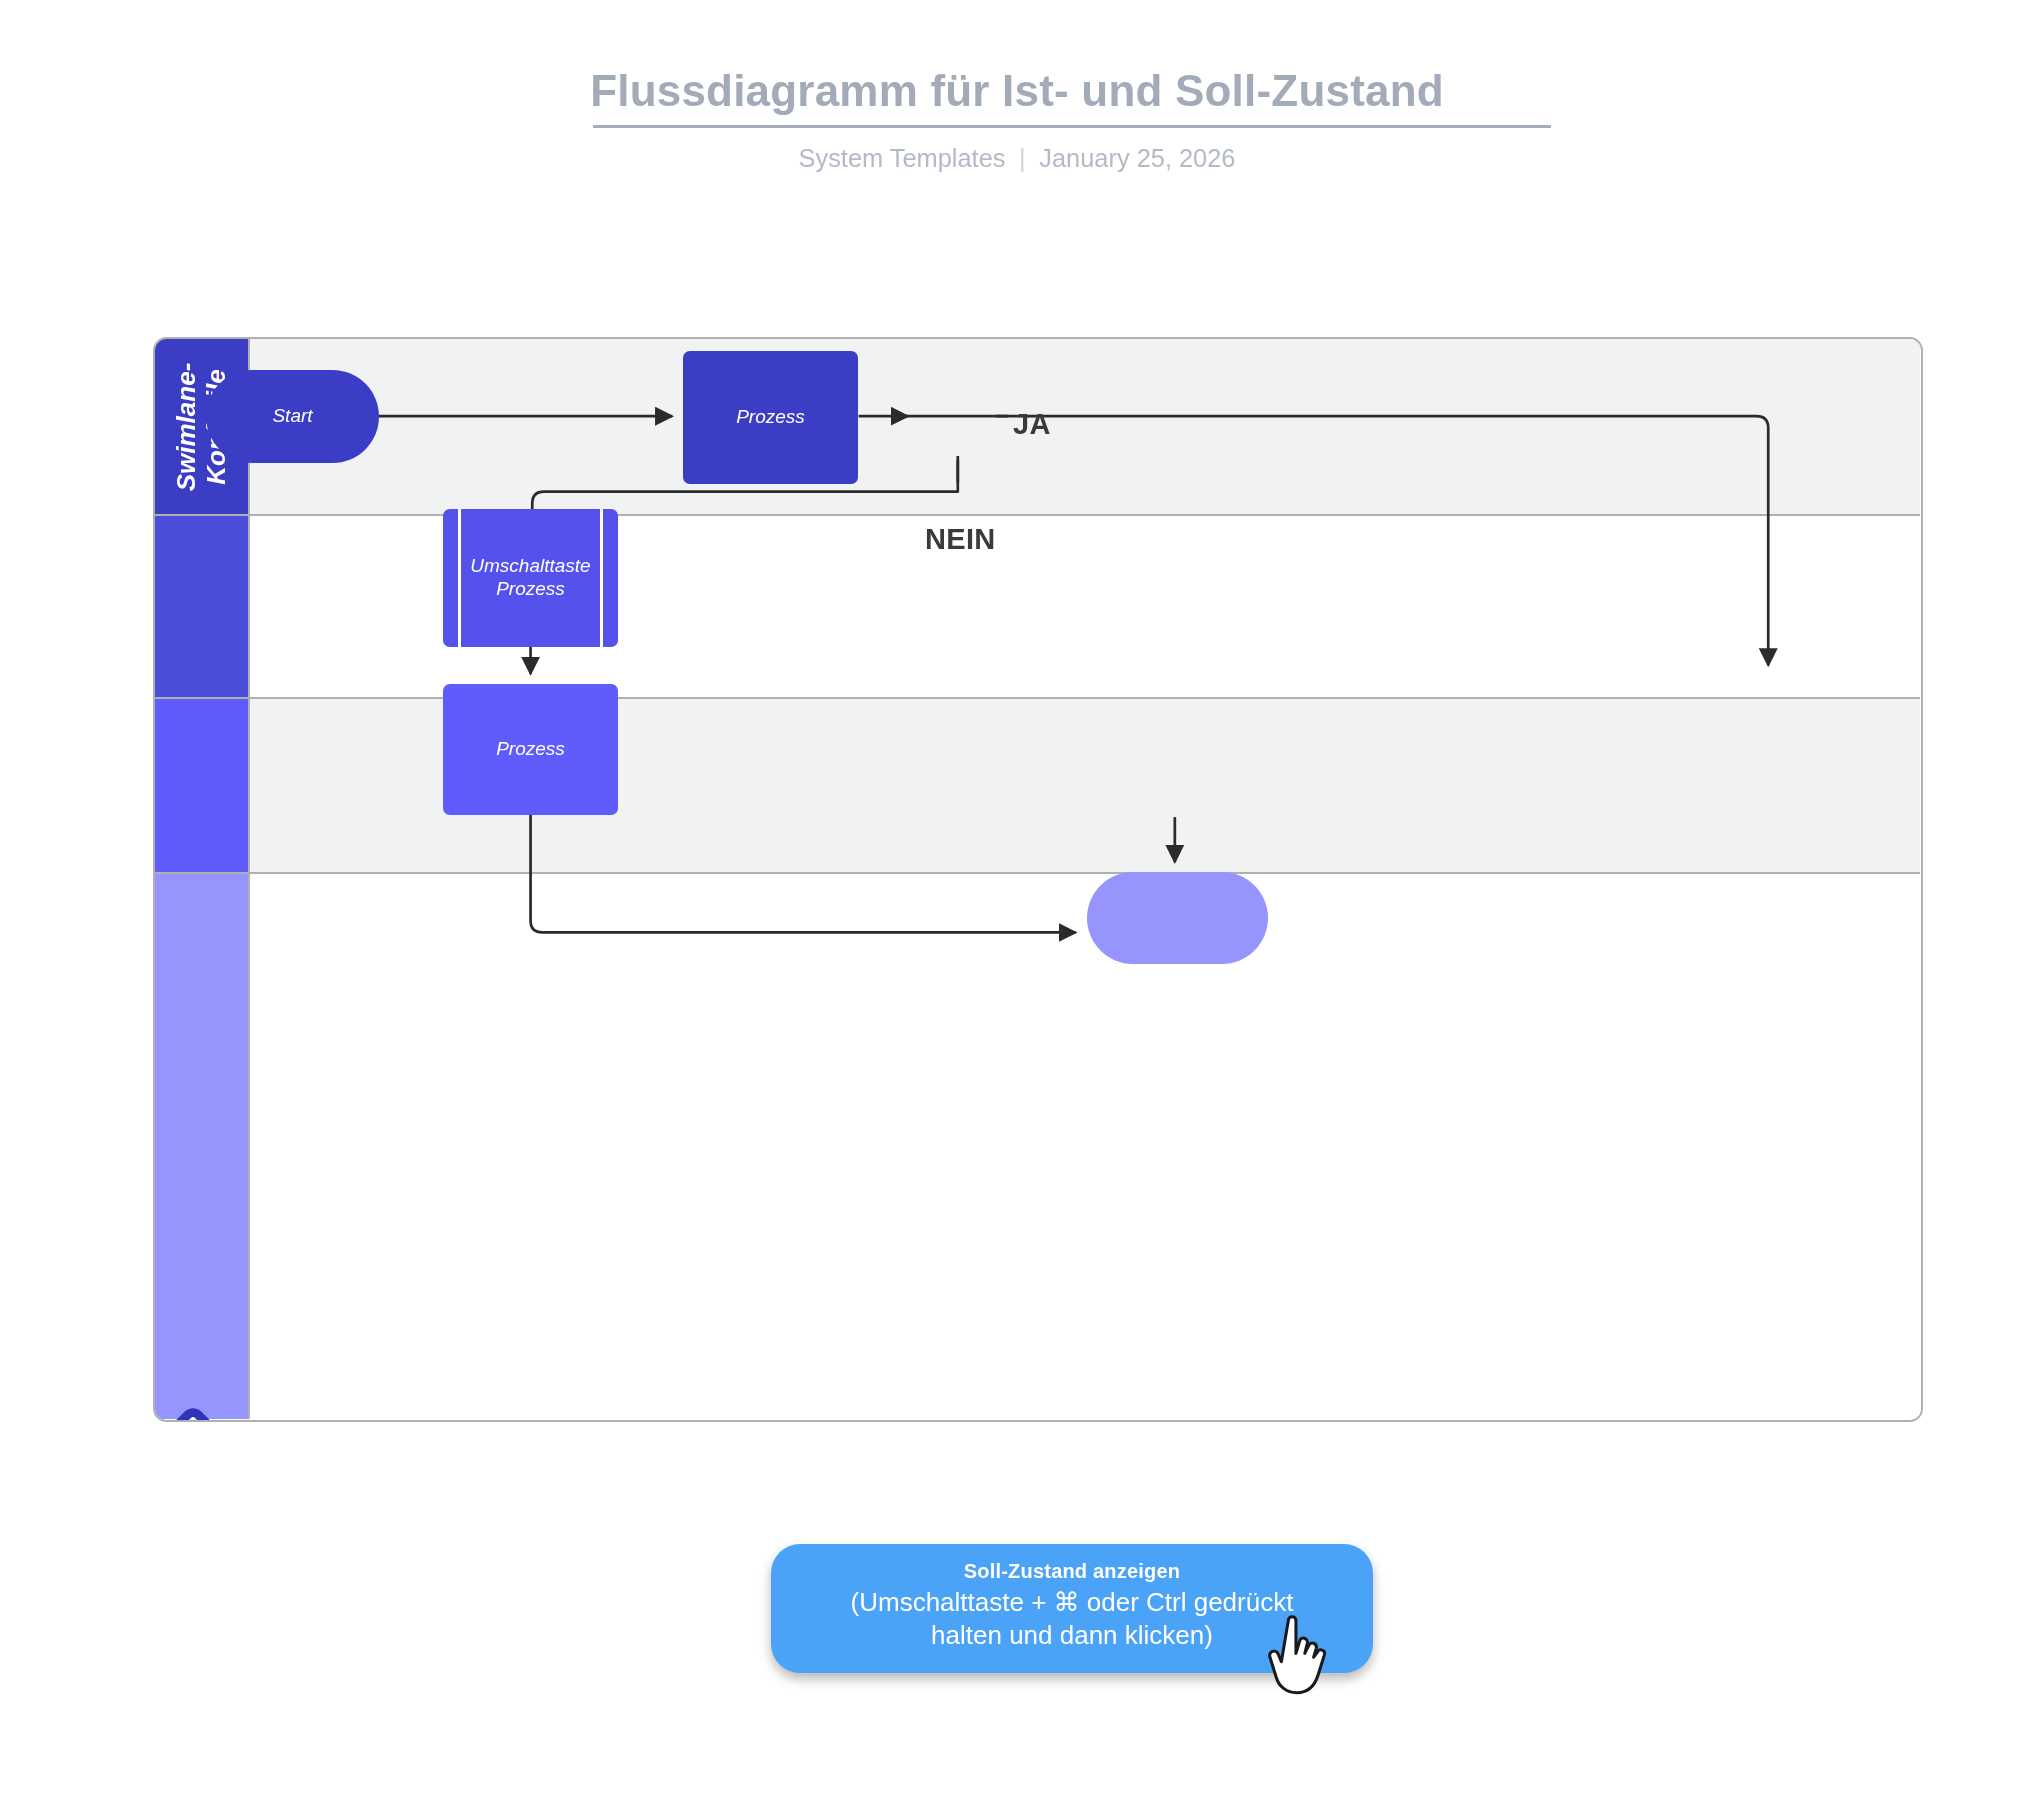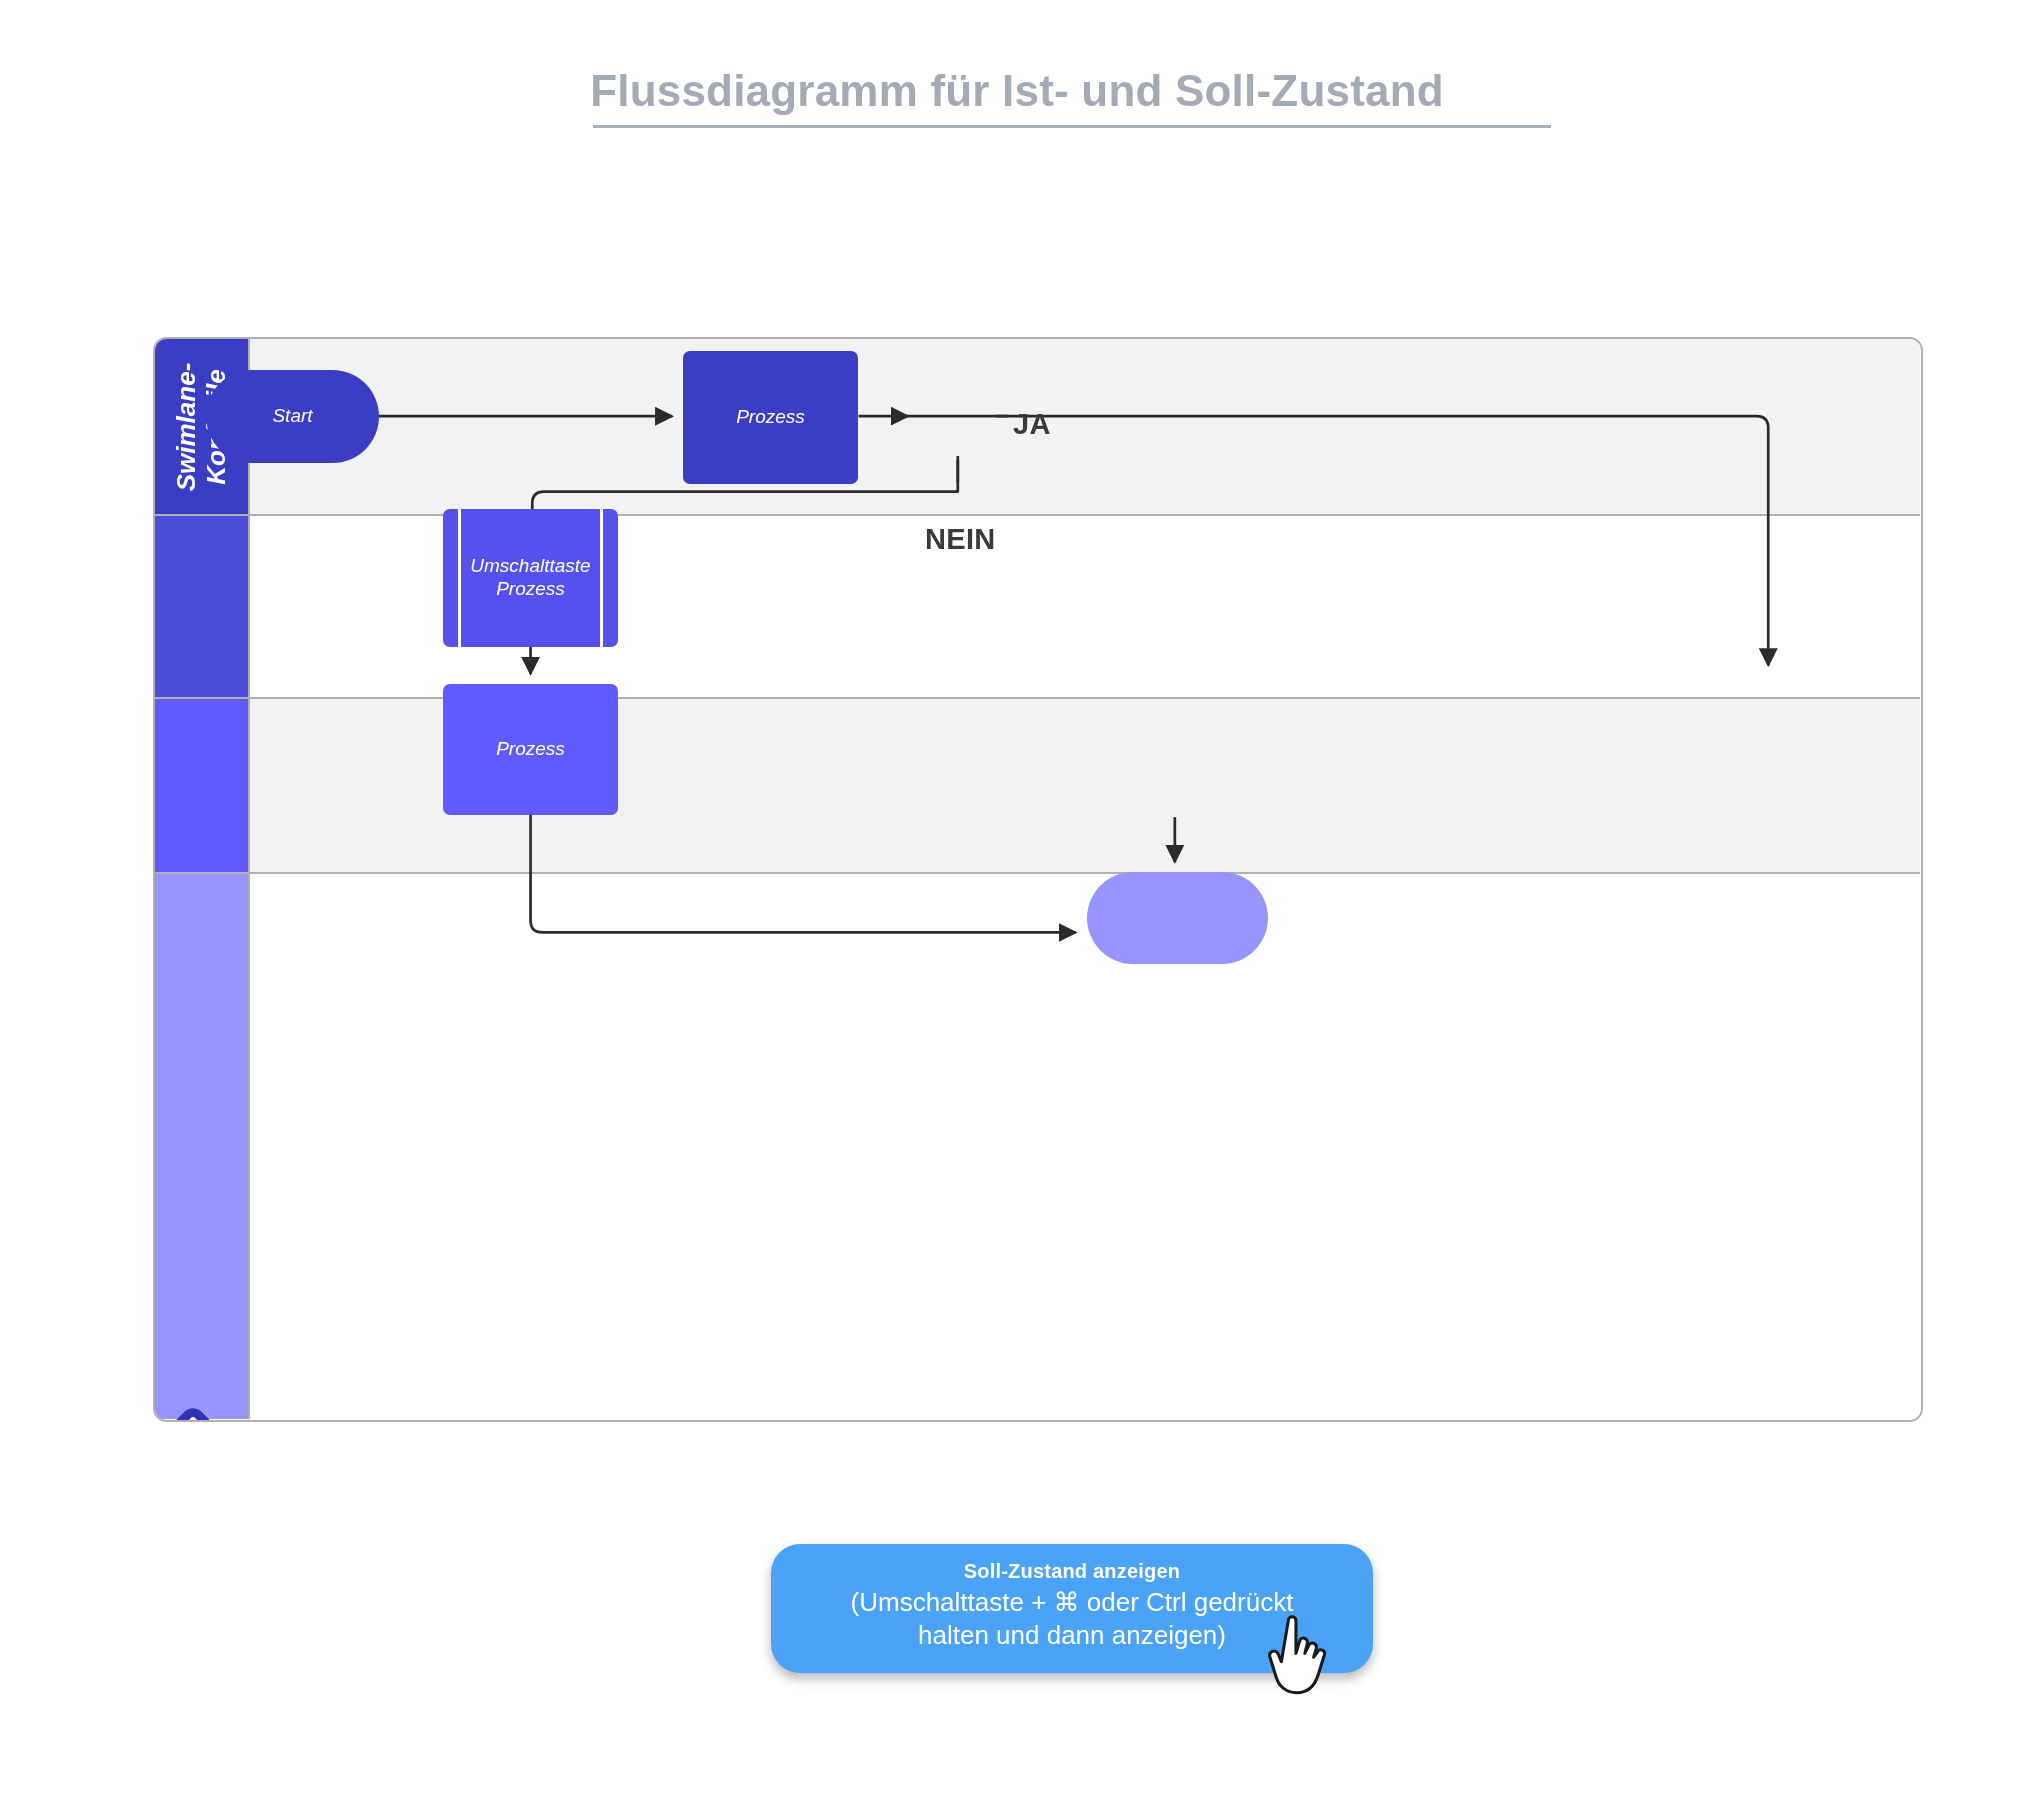--- a/index.html
+++ b/index.html
@@ -245,20 +245,23 @@
   }
 </style>
 </head>
 <body>
 
 <div id="page">
 
   <div id="header">
     <div id="doc-title">Flussdiagramm für Ist- und Soll-Zustand</div>
     <div id="title-rule"></div>
+    <div id="doc-subtitle">
+      <span>System Templates</span><span class="sep">|</span><span>January 25, 2026</span>
+    </div>
   </div>
 
   <div id="swimlane">
 
     <div class="lane" id="lane0">
       <div class="lane-head" style="background:#3b3dc4;">
         <div class="lane-head-label"><span>Swimlane-</span><br><span>Kopfzeile</span></div>
       </div>
       <div class="lane-body" style="background:#f0f2f4;"></div>
     </div>
@@ -333,21 +336,21 @@
       <div class="node" id="n-end">
         <span></span>
       </div>
 
     </div>
   </div>
 
   <div id="toggle-btn">
     <div id="toggle-title">Soll-Zustand anzeigen</div>
     <div id="toggle-sub">
-      <span>(Umschalttaste + ⌘ oder Ctrl gedrückt</span><br><span>halten und dann anzeigen)</span>
+      <span>(Umschalttaste + ⌘ oder Ctrl gedrückt</span><br><span>halten und dann klicken)</span>
     </div>
   </div>
 
   <div id="cursor-hand">
     <svg width="76" height="102" viewBox="0 0 60 80">
       <path d="M20 8 c0-4 6-4 6 0 v26 l3-10 c1-4 7-2 6 2 l-2 8 3-6 c1.5-4 7-2 6 2 l-2 7 3-4
                c1.5-3.5 6.5-1.5 5.5 2 l-5 16 c-2.5 8 -8 14 -17 14 c-8 0 -14 -5 -16 -12
                l-5 -16 c-1.5 -4.5 4.5 -7 6.5 -2.5 l2.5 6 z" fill="#ffffff" stroke="#1a1a1a" stroke-width="2.4" stroke-linejoin="round"></path>
     </svg>
   </div>

